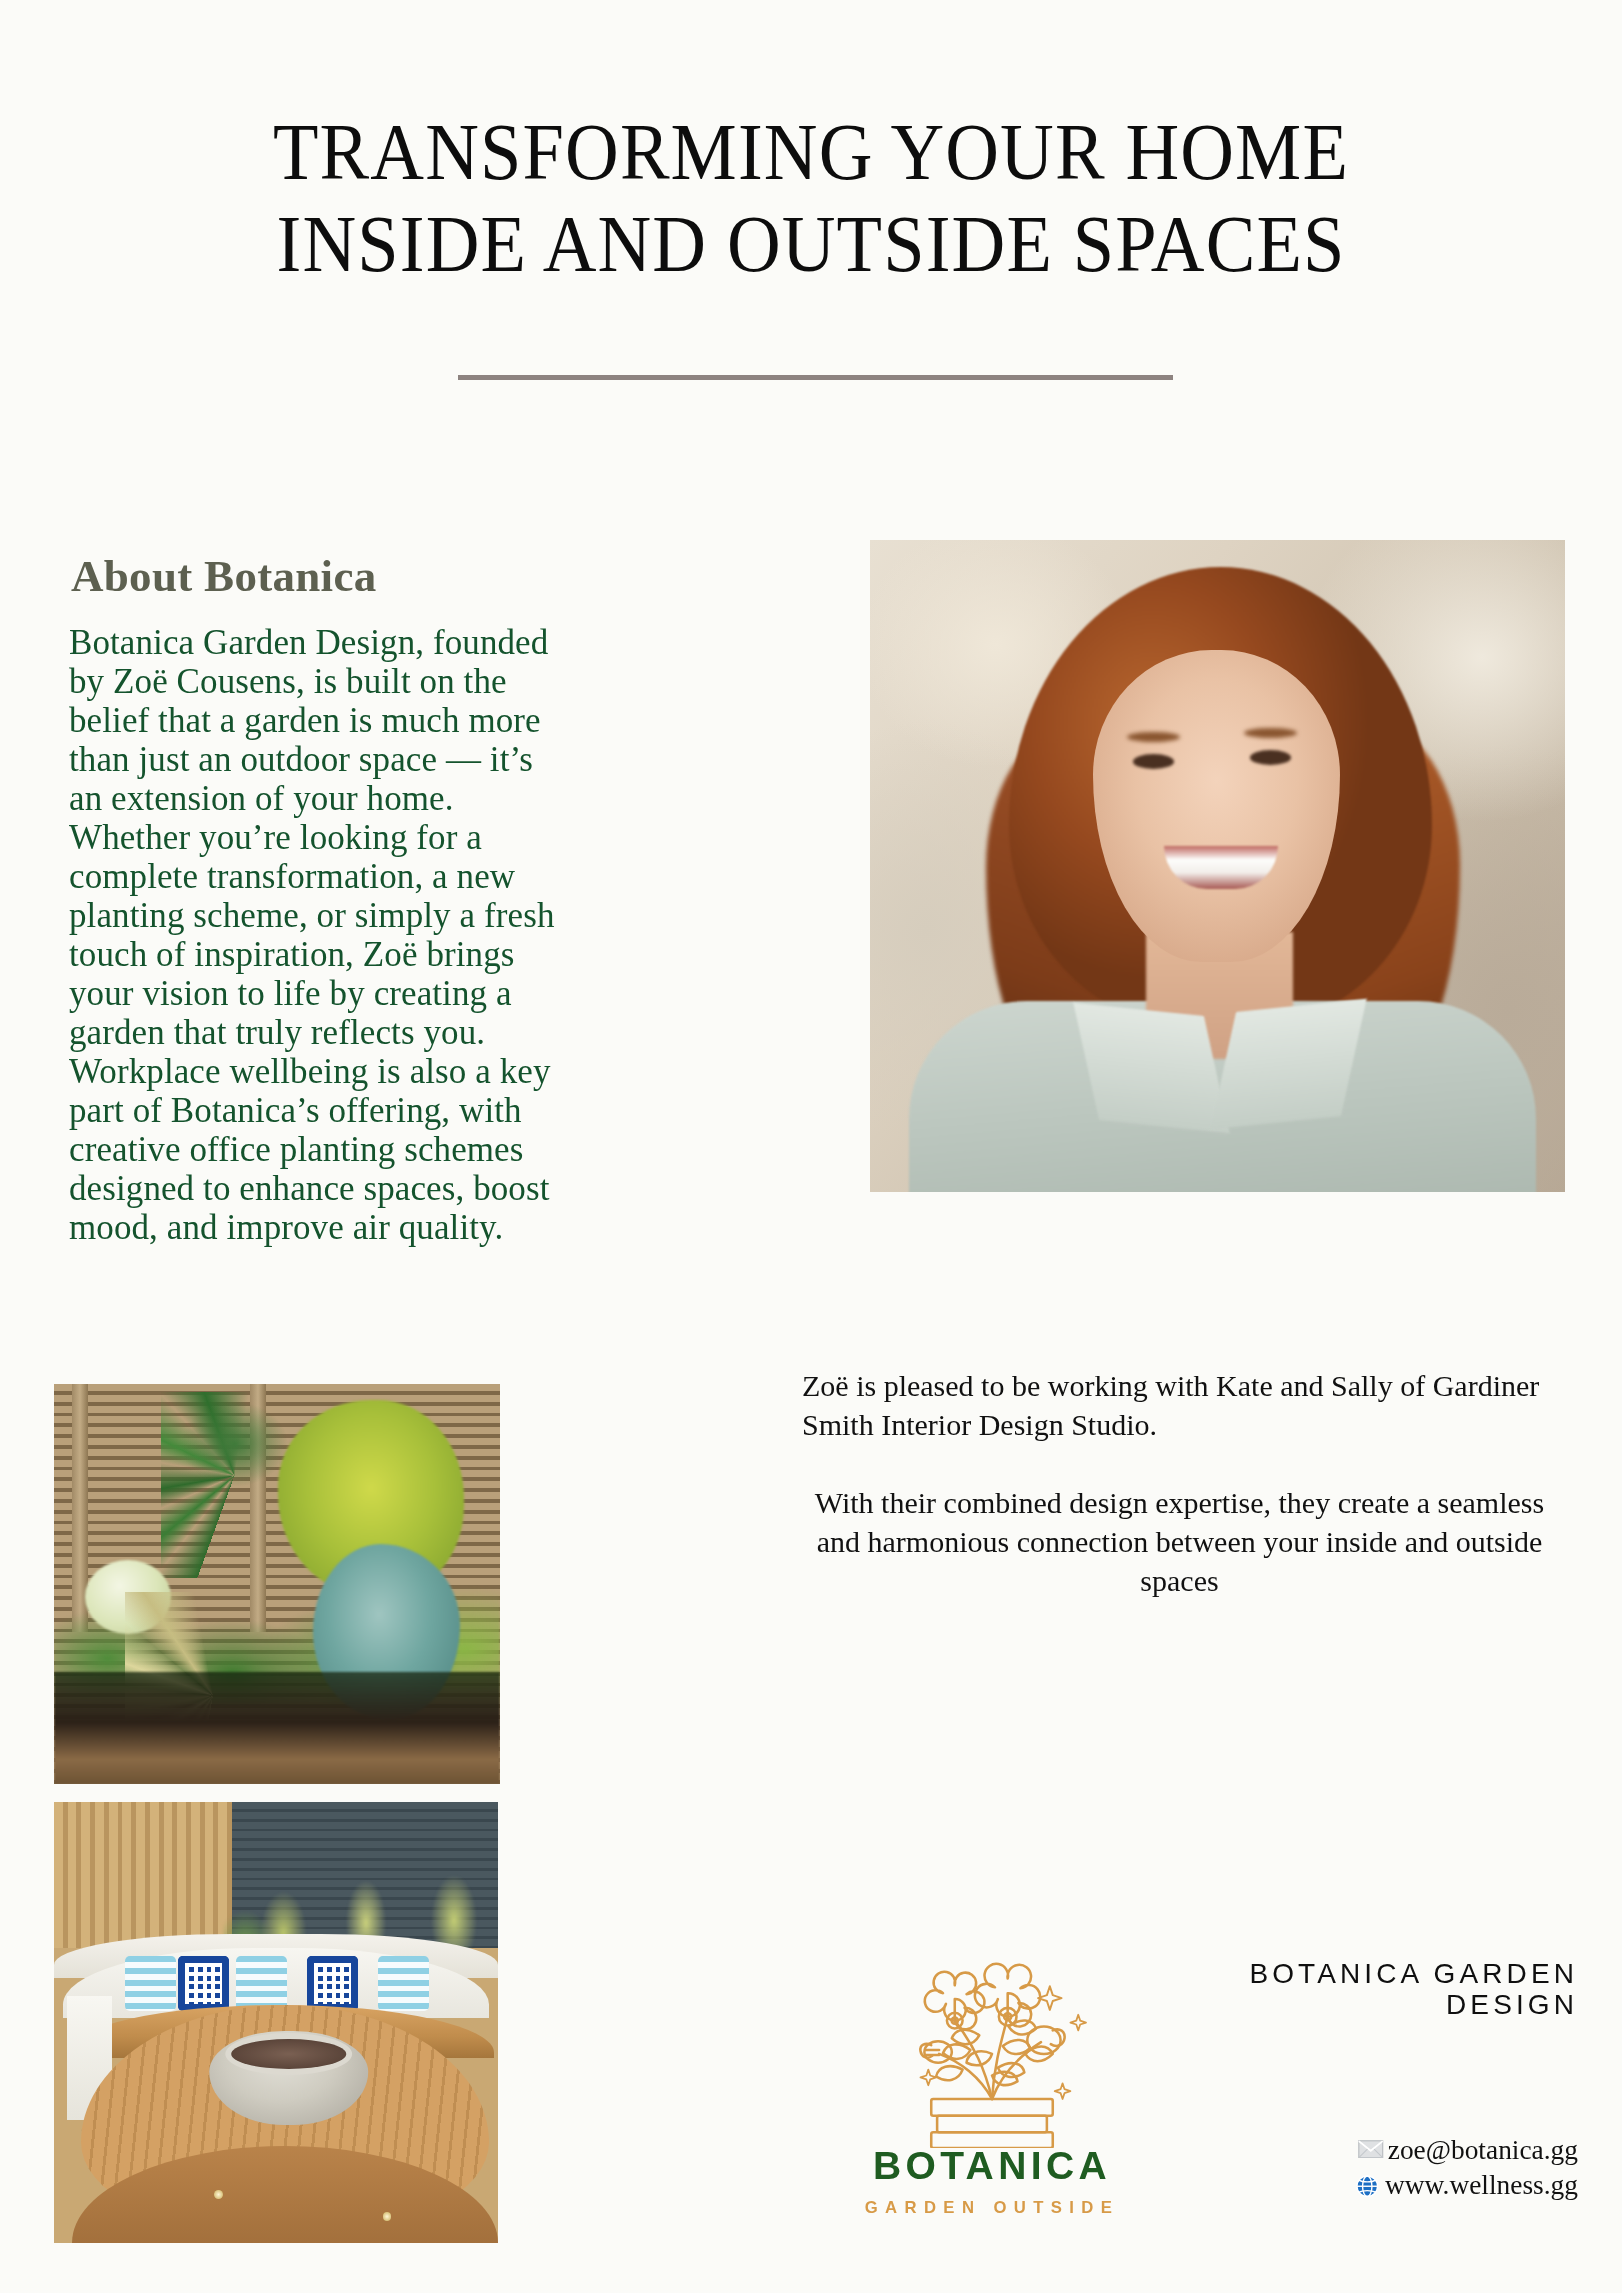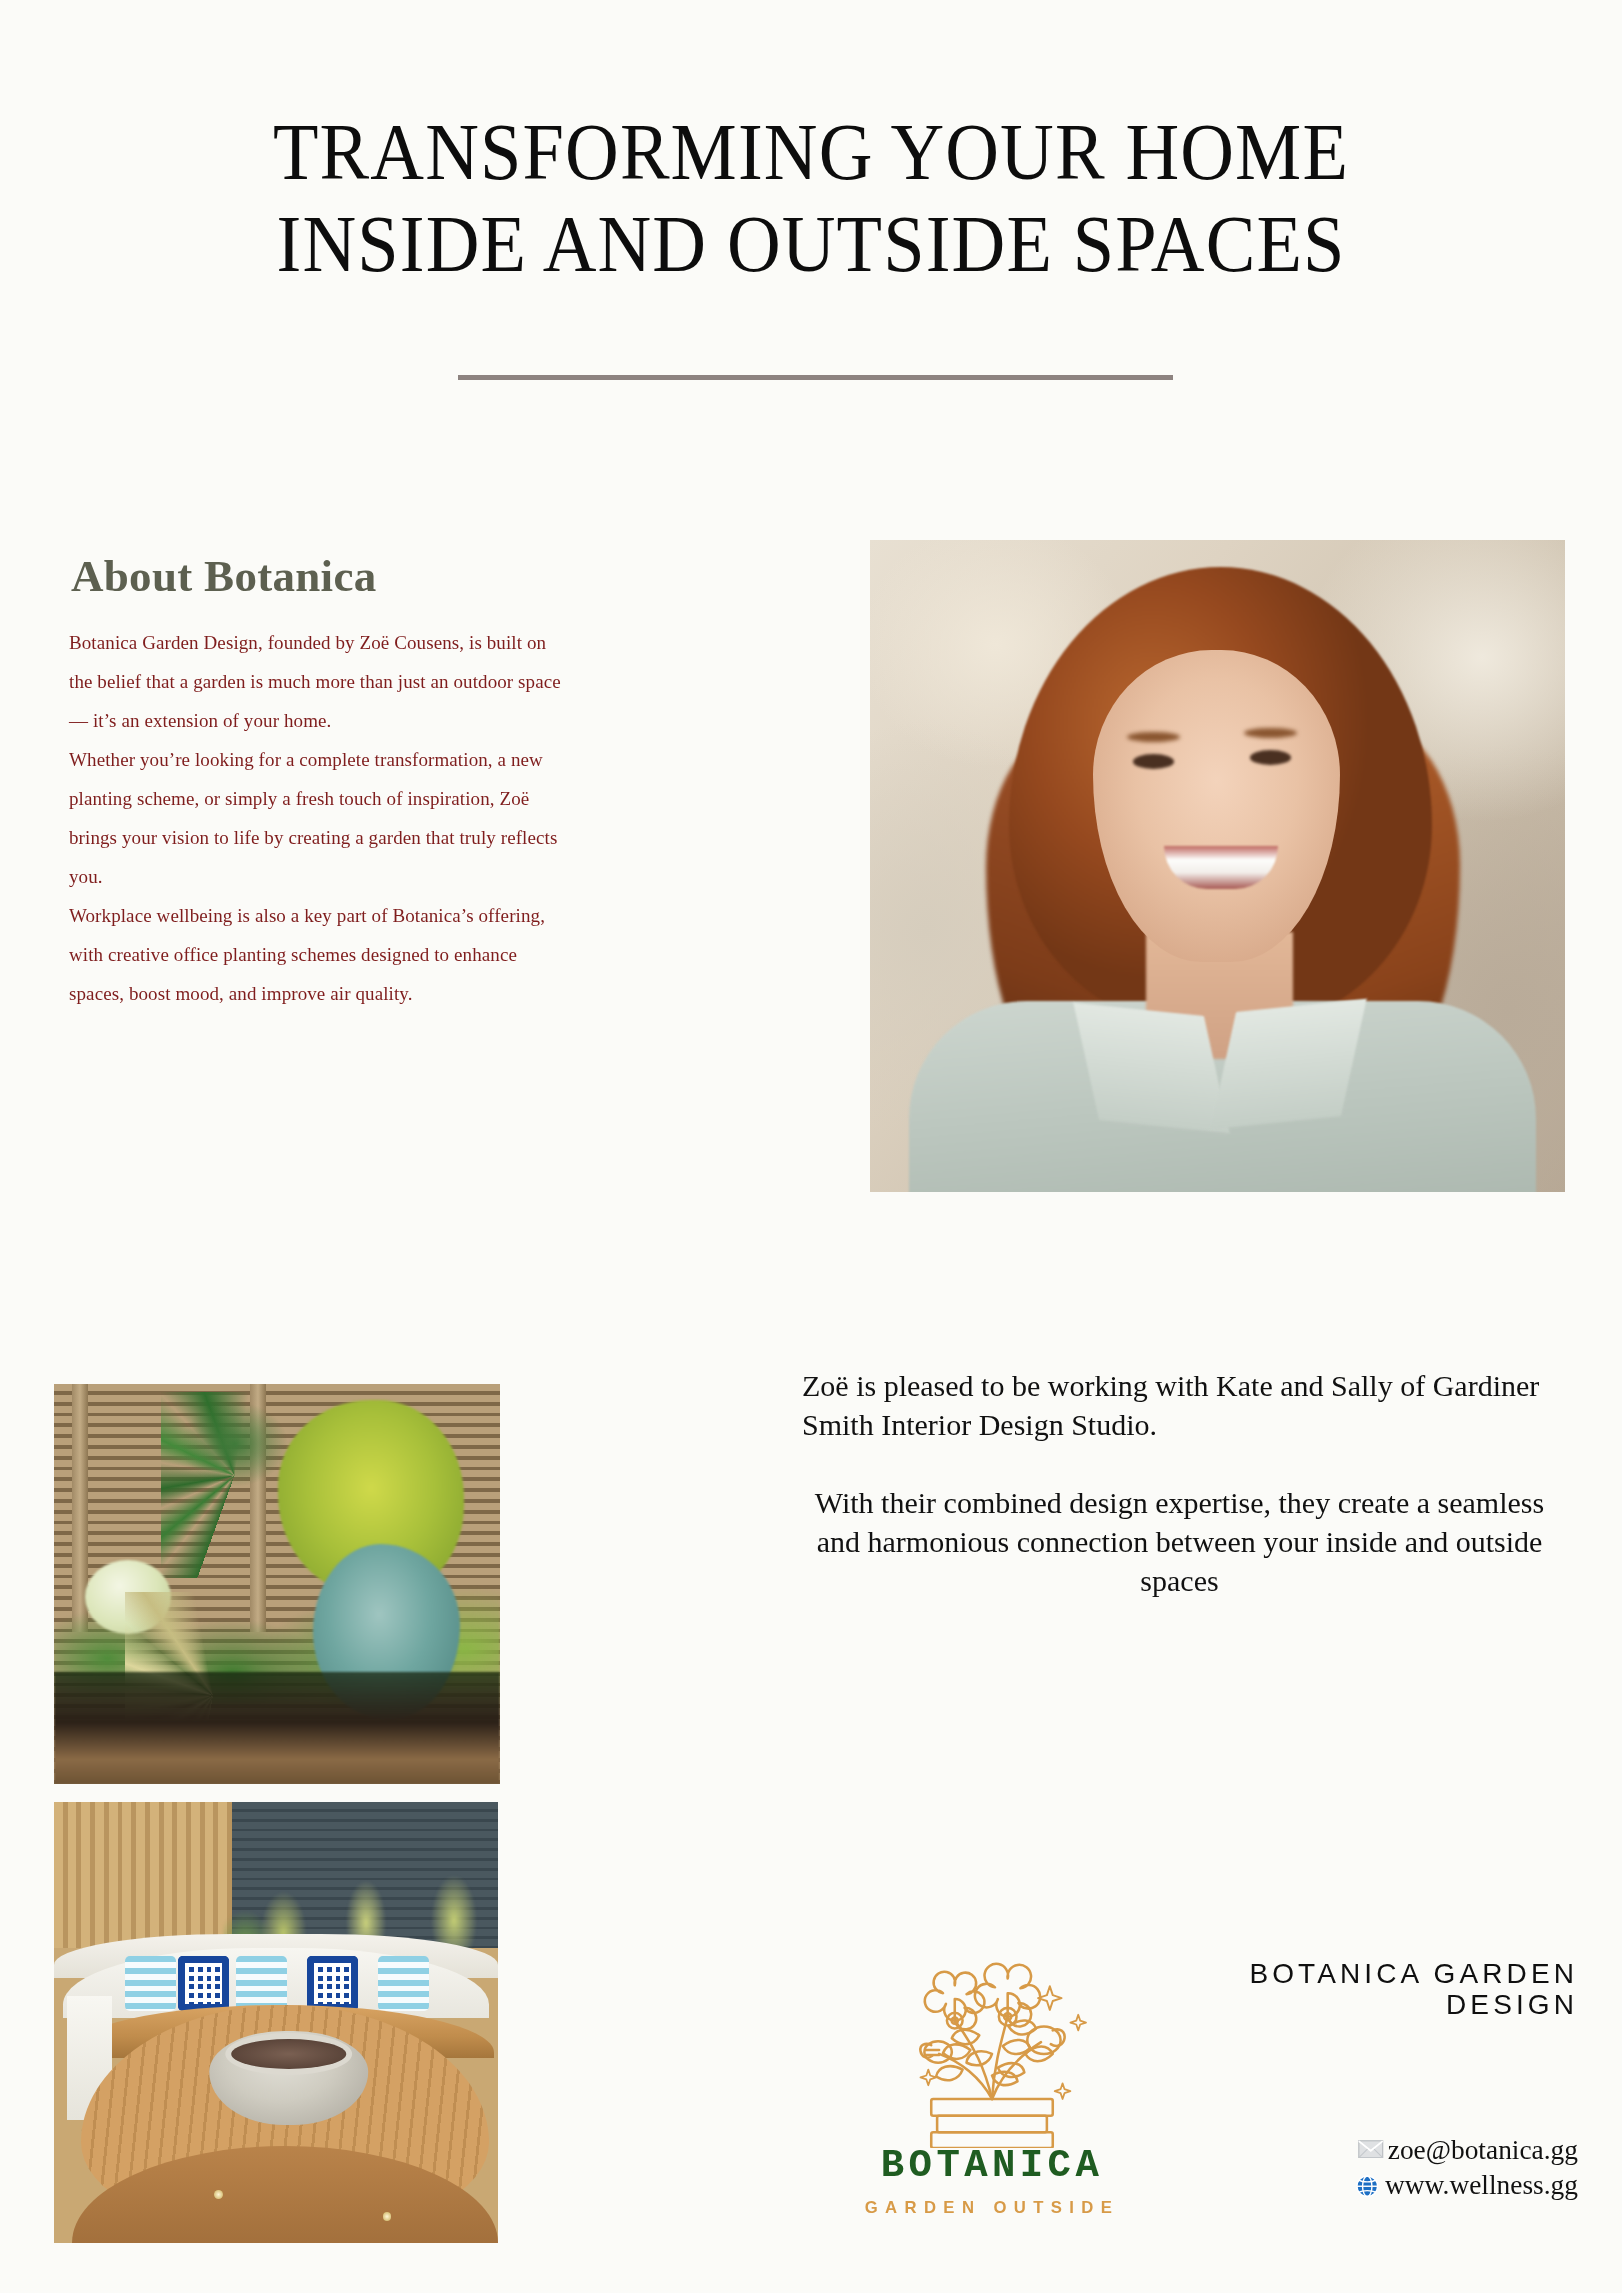--- a/index.html
+++ b/index.html
@@ -58,23 +58,23 @@
     letter-spacing: 0.3px;
   }
 
   
   .about-body {
     position: absolute;
     left: 69px;
     top: 623px;
     width: 500px;
     font-family: "Liberation Serif", serif;
-    font-size: 19px;
+    font-size: 35px;
     line-height: 39px;
-    color: #7f1d1d;
+    color: #14532d;
     letter-spacing: 0.1px;
   }
   .about-body p { margin: 0; }
 
   
   .portrait {
     position: absolute;
     left: 870px;
     top: 540px;
     width: 695px;
@@ -381,21 +381,21 @@
   
   .logo {
     position: absolute;
     left: 845px;
     top: 1952px;
     width: 294px;
     text-align: center;
   }
   .logo .mark { width: 294px; height: 196px; display: block; }
   .logo .word {
-    font-family: Liberation Mono, monospace;
+    font-family: Liberation Sans, sans-serif;
     font-size: 39px;
     font-weight: bold;
     letter-spacing: 4.4px;
     color: #1f5c21;
     margin-top: -3.9px;
   }
   .logo .sub {
     font-family: "Liberation Sans", sans-serif;
     font-size: 16.7px;
     font-weight: bold;

